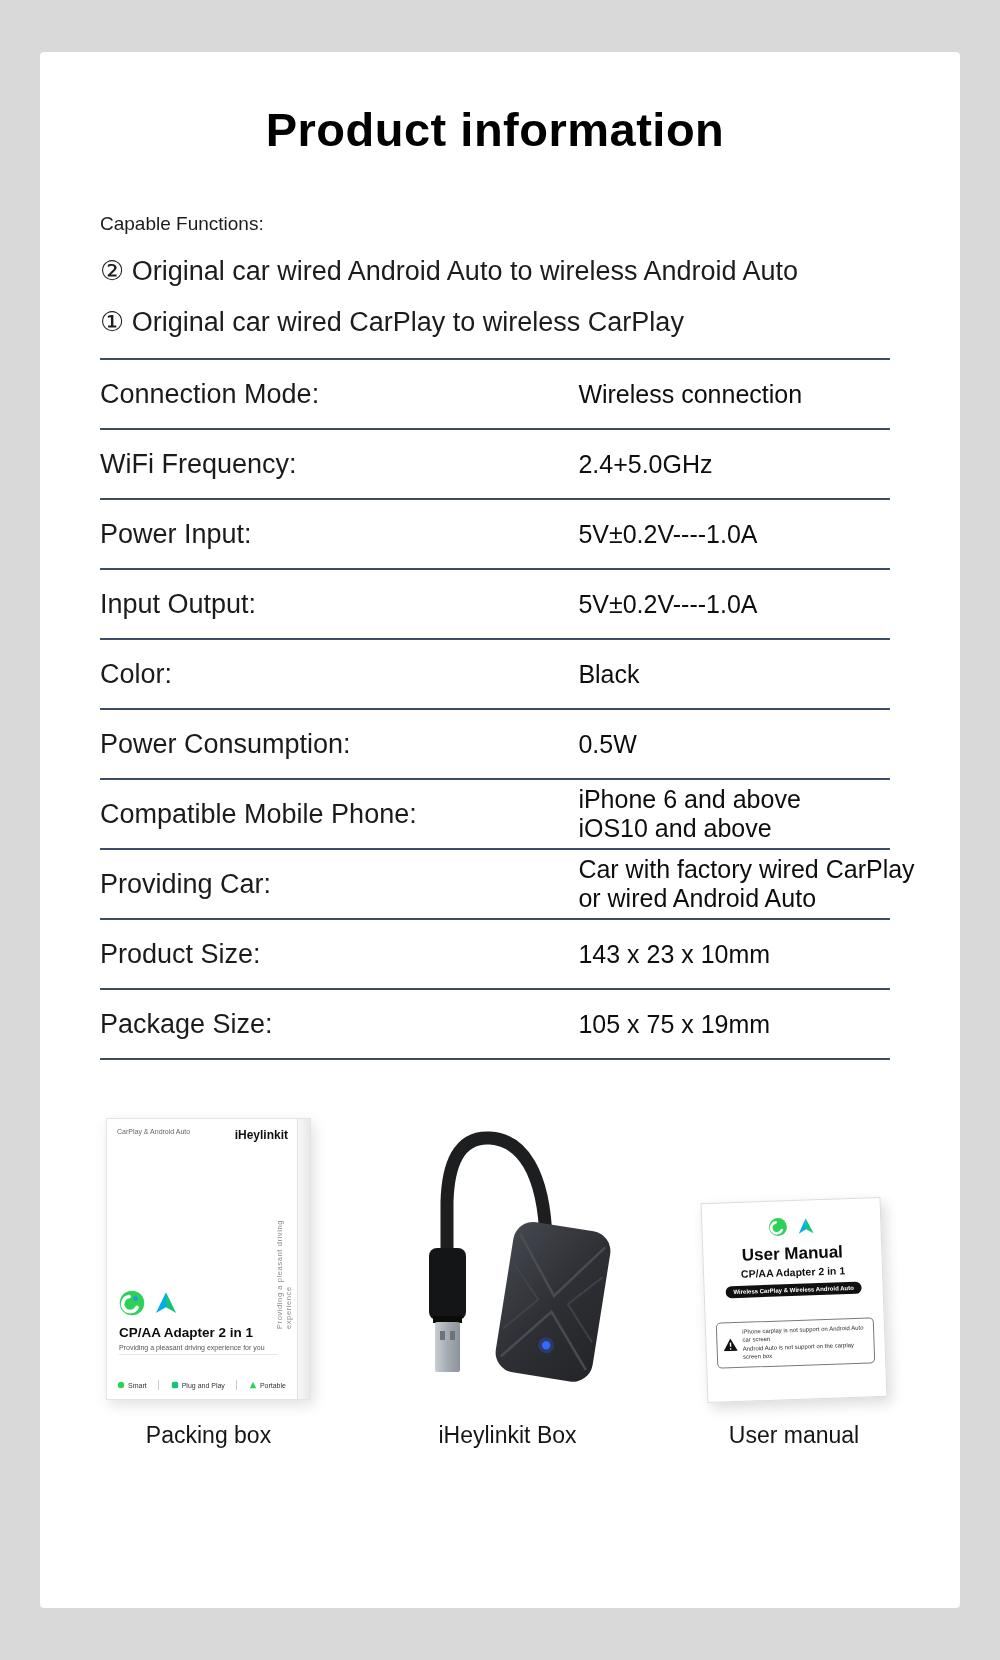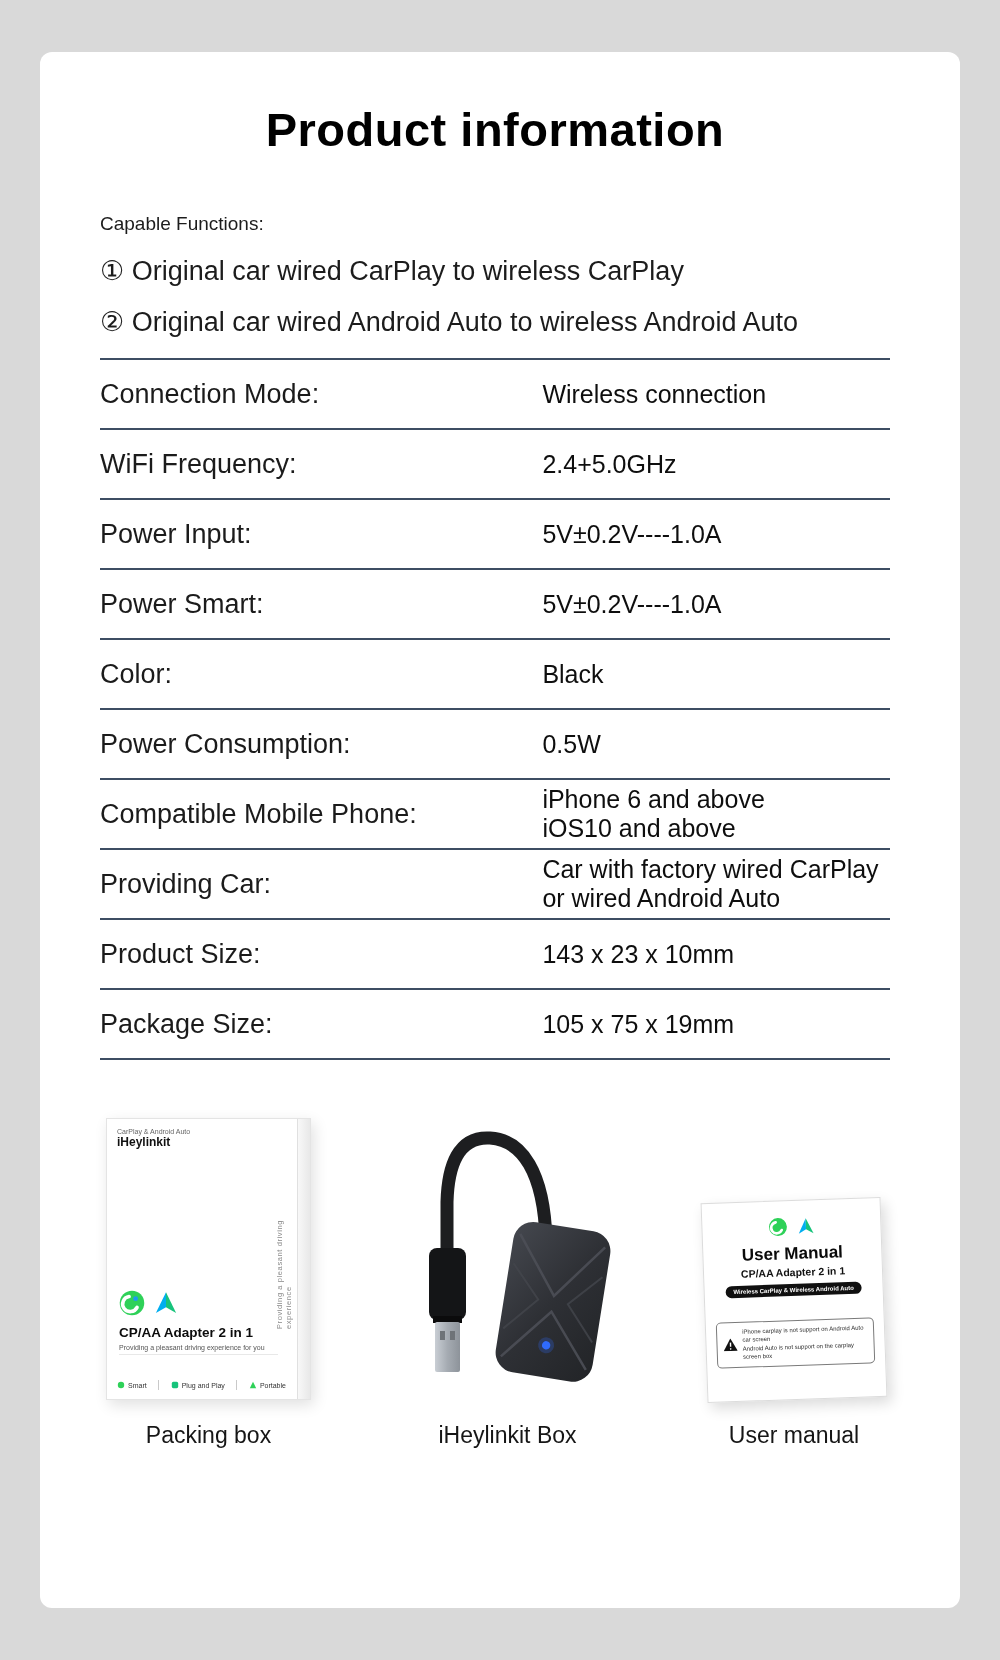--- a/index.html
+++ b/index.html
@@ -8,21 +8,21 @@
     background:#d9d9d9;
     font-family:"Liberation Sans", sans-serif;
     color:#111;
     position:relative;
     overflow:hidden;
   }
   .card {
     position:absolute; left:40px; top:52px;
     width:920px; height:1556px;
     background:#ffffff;
-    border-radius:12px;
+    border-radius:4px;
     padding:50px 70px 30px 60px;
   }
   .title {
     text-align:center;
     font-size:47px;
     font-weight:700;
     color:#000;
     letter-spacing:0.5px;
     margin-bottom:56px;
   }
@@ -30,20 +30,21 @@
   .fn-item    { font-size:27px; color:#1c1c1c; margin-bottom:19px; }
 
   .specs { margin-top:20px; border-top:2px solid #3d4d63; }
   .spec-row {
     display:grid;
     grid-template-columns:56% 44%;
     align-items:center;
     border-bottom:2px solid #3d4d63;
     min-height:70px;
     padding:5px 0;
+    gap:36px;
   }
   .spec-label { font-size:27px; color:#1b1b1b; }
   .spec-value { font-size:25px; color:#0e0e0e; white-space:pre-line; line-height:1.16; }
 
   .gallery {
     display:flex;
     justify-content:space-between;
     align-items:flex-end;
     margin-top:40px;
     padding:0 6px;
@@ -59,21 +60,21 @@
     border:1px solid #e4e4e4;
     box-shadow:3px 5px 14px rgba(0,0,0,.12);
   }
   .pb-flap {
     position:absolute; top:0; right:0; bottom:0; width:13px;
     background:linear-gradient(to right,#f8f8f8,#e8e8e8);
     border-left:1px solid #e0e0e0;
   }
   .pb-header {
     position:absolute; top:9px; left:10px; right:22px;
-    display:flex; justify-content:space-between; align-items:flex-start;flex-direction:column;
+    display:flex; justify-content:space-between; align-items:flex-start;
   }
   .pb-topline { font-size:7px; color:#666; }
   .pb-brand   { font-size:12px; font-weight:700; color:#101010; }
   .pb-side {
     position:absolute; right:17px; top:50%;
     transform:translateY(-50%) rotate(180deg);
     writing-mode:vertical-rl;
     font-size:7.5px; color:#8a8a8a; letter-spacing:0.6px;
   }
   .pb-main { position:absolute; left:12px; right:32px; bottom:44px; }
@@ -126,42 +127,42 @@
 </style>
 </head>
 <body>
 
 <div class="card">
 
   <h1 class="title">Product information</h1>
 
   <div>
     <div class="fn-heading">Capable Functions:</div>
+    <div class="fn-item">② Original car wired Android Auto to wireless Android Auto</div>
     <div class="fn-item">① Original car wired CarPlay to wireless CarPlay</div>
-    <div class="fn-item">② Original car wired Android Auto to wireless Android Auto</div>
   </div>
 
   <div class="specs" id="specs">
     <div class="spec-row">
       <div class="spec-label">Connection Mode:</div>
       <div class="spec-value">Wireless connection</div>
     </div>
 
     <div class="spec-row">
       <div class="spec-label">WiFi Frequency:</div>
       <div class="spec-value">2.4+5.0GHz</div>
     </div>
 
     <div class="spec-row">
       <div class="spec-label">Power Input:</div>
       <div class="spec-value">5V±0.2V----1.0A</div>
     </div>
 
     <div class="spec-row">
-      <div class="spec-label">Power Smart:</div>
+      <div class="spec-label">Input Output:</div>
       <div class="spec-value">5V±0.2V----1.0A</div>
     </div>
 
     <div class="spec-row">
       <div class="spec-label">Color:</div>
       <div class="spec-value">Black</div>
     </div>
 
     <div class="spec-row">
       <div class="spec-label">Power Consumption:</div>

